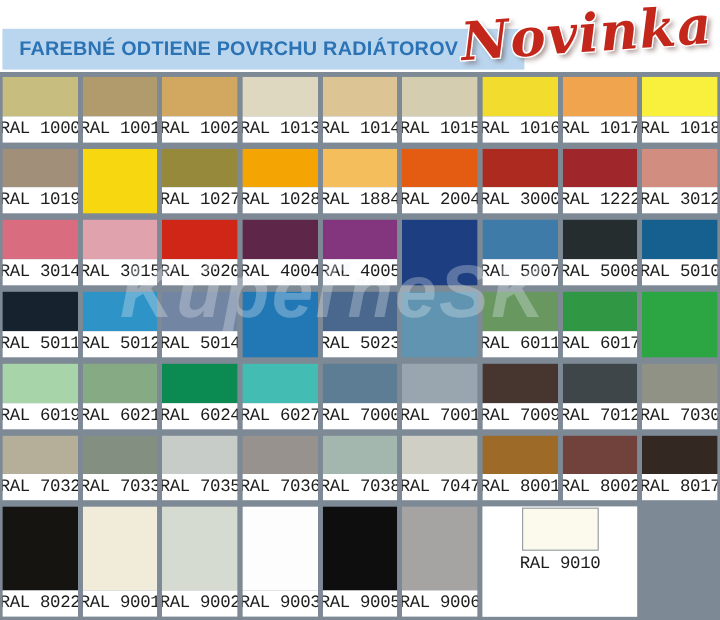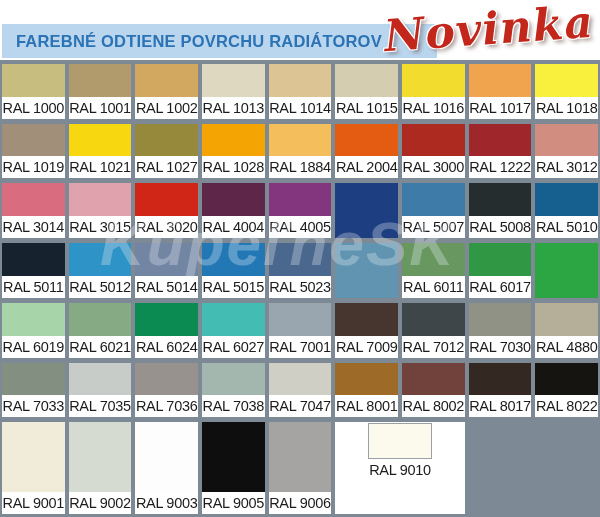--- a/index.html
+++ b/index.html
@@ -34,21 +34,21 @@
   
   .grid-wrap{
     position:absolute;left:0;top:60px;width:600px;height:457px;
     background:#7D8A95;box-sizing:border-box;
     padding:4px 2px 3px 2px;
   }
   .grid{
     display:grid;
     grid-template-columns:repeat(9,1fr);
     gap:5px 4px;
-    width:100%;height:100%;
+    width:100%;height:100%;font-family:Liberation Mono, monospace;
   }
   .cell{display:flex;flex-direction:column;overflow:hidden;}
   .cell .swatch{flex:1 1 auto;}
   .cell .code{
     height:22px;flex:0 0 22px;background:#ffffff;color:#1c1c1c;
     font-size:14.5px;display:flex;align-items:center;justify-content:center;
     white-space:nowrap;letter-spacing:-0.3px;
   }
   .cell.wide{
     grid-column:span 2;background:#ffffff;
@@ -115,21 +115,20 @@
       <div class="cell">
         <div class="swatch" style="background: rgb(248, 240, 60);"></div>
         <div class="code">RAL 1018</div>
       </div>
       <div class="cell">
         <div class="swatch" style="background: rgb(162, 143, 121);"></div>
         <div class="code">RAL 1019</div>
       </div>
       <div class="cell">
         <div class="swatch" style="background: rgb(247, 216, 16);"></div>
-        <div class="code">RAL 1021</div>
       </div>
       <div class="cell">
         <div class="swatch" style="background: rgb(151, 137, 60);"></div>
         <div class="code">RAL 1027</div>
       </div>
       <div class="cell">
         <div class="swatch" style="background: rgb(245, 165, 3);"></div>
         <div class="code">RAL 1028</div>
       </div>
       <div class="cell">
@@ -194,21 +193,20 @@
       <div class="cell">
         <div class="swatch" style="background: rgb(46, 147, 198);"></div>
         <div class="code">RAL 5012</div>
       </div>
       <div class="cell">
         <div class="swatch" style="background: rgb(114, 133, 163);"></div>
         <div class="code">RAL 5014</div>
       </div>
       <div class="cell">
         <div class="swatch" style="background: rgb(34, 119, 181);"></div>
-        <div class="code">RAL 5015</div>
       </div>
       <div class="cell">
         <div class="swatch" style="background: rgb(74, 104, 142);"></div>
         <div class="code">RAL 5023</div>
       </div>
       <div class="cell">
         <div class="swatch" style="background: rgb(96, 148, 176);"></div>
       </div>
       <div class="cell">
         <div class="swatch" style="background: rgb(104, 152, 96);"></div>
@@ -231,38 +229,42 @@
       </div>
       <div class="cell">
         <div class="swatch" style="background: rgb(11, 139, 81);"></div>
         <div class="code">RAL 6024</div>
       </div>
       <div class="cell">
         <div class="swatch" style="background: rgb(67, 189, 179);"></div>
         <div class="code">RAL 6027</div>
       </div>
       <div class="cell">
+        <div class="swatch" style="background: rgb(92, 125, 147);"></div>
+        <div class="code">RAL 7000</div>
+      </div>
+      <div class="cell">
         <div class="swatch" style="background: rgb(153, 165, 175);"></div>
         <div class="code">RAL 7001</div>
       </div>
       <div class="cell">
         <div class="swatch" style="background: rgb(71, 53, 47);"></div>
         <div class="code">RAL 7009</div>
       </div>
       <div class="cell">
         <div class="swatch" style="background: rgb(63, 70, 73);"></div>
         <div class="code">RAL 7012</div>
       </div>
       <div class="cell">
         <div class="swatch" style="background: rgb(144, 146, 133);"></div>
         <div class="code">RAL 7030</div>
       </div>
       <div class="cell">
         <div class="swatch" style="background: rgb(181, 175, 153);"></div>
-        <div class="code">RAL 4880</div>
+        <div class="code">RAL 7032</div>
       </div>
       <div class="cell">
         <div class="swatch" style="background: rgb(130, 143, 129);"></div>
         <div class="code">RAL 7033</div>
       </div>
       <div class="cell">
         <div class="swatch" style="background: rgb(199, 204, 200);"></div>
         <div class="code">RAL 7035</div>
       </div>
       <div class="cell">

